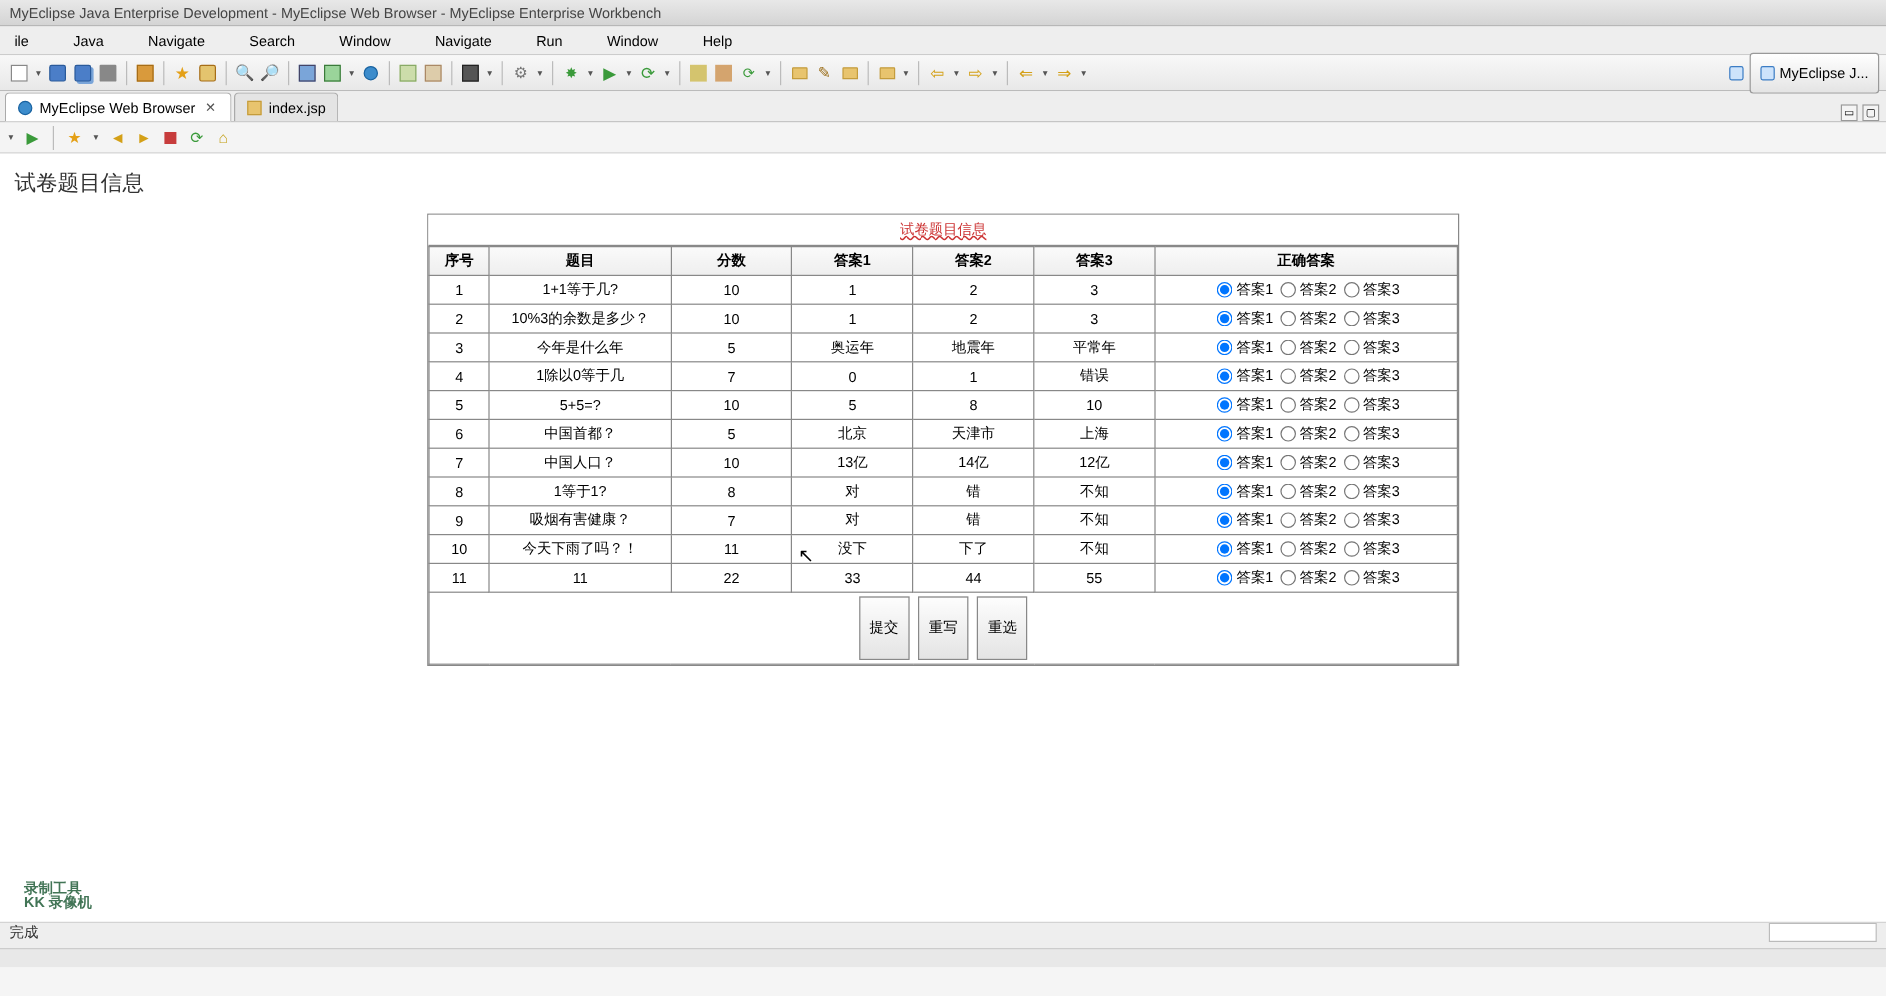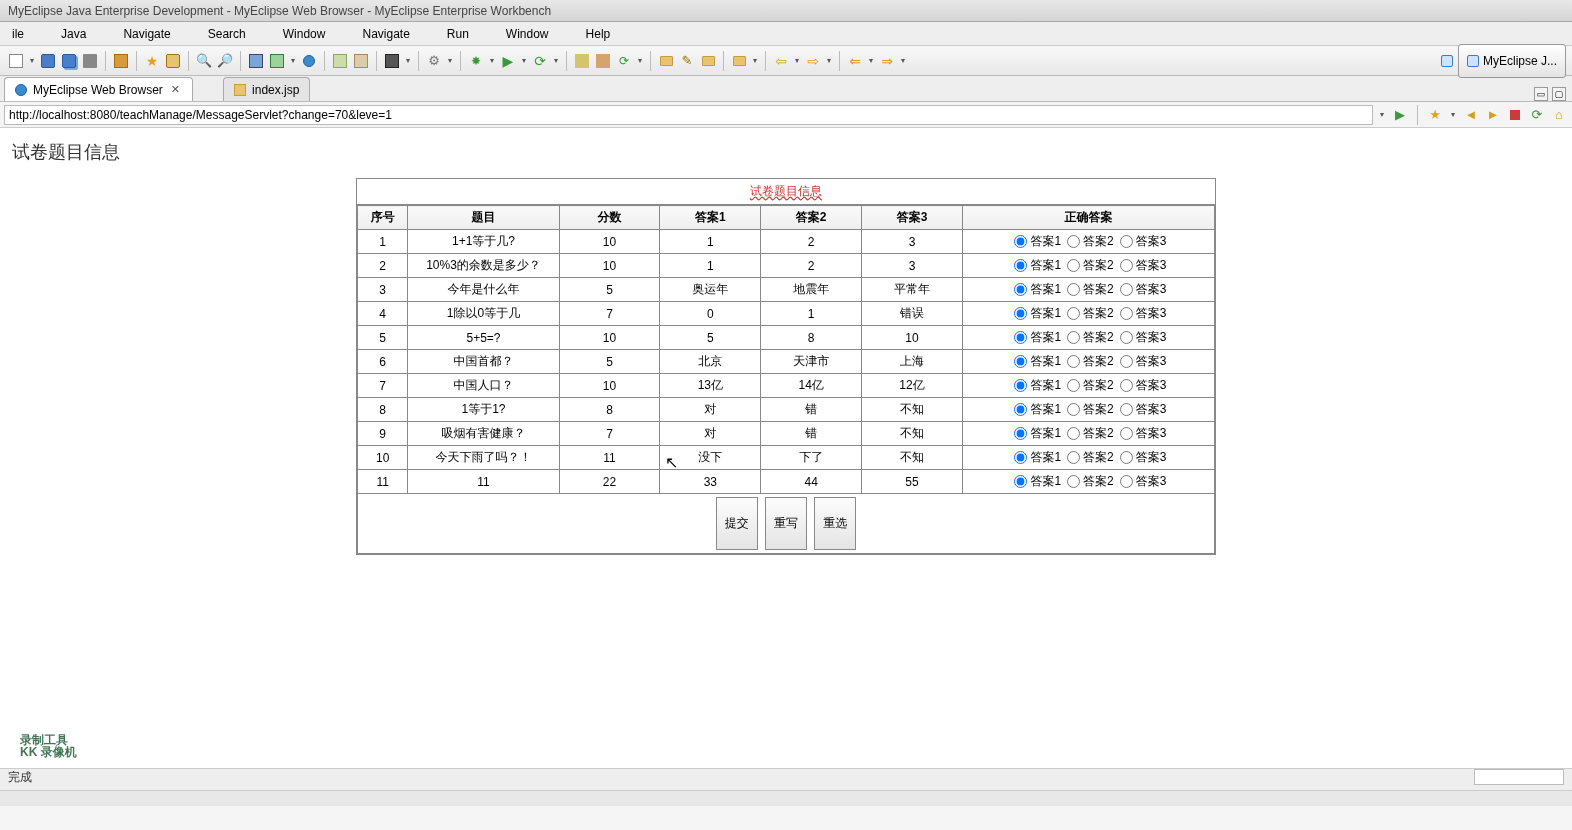--- a/index.html
+++ b/index.html
@@ -32,21 +32,21 @@
 .ico-green-arrow { color: #3a9a3a; font-size: 14px; }
 .ico-red-sq { width: 10px; height: 10px; background: #c73c3c; }
 .ico-yellow-arrow { color: #d4a017; font-size: 14px; }
 .ico-folder { width: 13px; height: 10px; background: #e8c46e; border: 1px solid #c49c3c; border-radius: 1px 1px 0 0; }
 .ico-pencil { color: #9a6c17; font-size: 13px; }
 .ico-gear { color: #777; font-size: 13px; }
 
 
 .tab-bar { height: 26px; background: #eee; border-bottom: 1px solid #bbb; display: flex; align-items: flex-end; padding-left: 4px; }
 .tab { height: 24px; background: #fff; border: 1px solid #aaa; border-bottom: none; border-radius: 4px 4px 0 0; padding: 0 10px; display: flex; align-items: center; gap: 6px; margin-right: 2px; }
-.tab.inactive { background: #e4e4e4; margin-left: 28px; }
+.tab.inactive { background: #e4e4e4; }
 .tab .close { color: #555; font-size: 11px; padding: 0 2px; }
 .tab-ico { width: 12px; height: 12px; border-radius: 50%; background: #3c8ccc; border: 1px solid #1862a0; }
 .tab-ico2 { width: 12px; height: 12px; background: #e8c46e; border: 1px solid #c49c3c; }
 .tab-bar .tb-right { margin-left: auto; margin-right: 6px; display:flex; gap:4px; align-items:center; }
 .mini-btn { width:14px; height:14px; border:1px solid #999; background:#f4f4f4; font-size:9px; display:flex; align-items:center; justify-content:center; }
 
 
 .url-bar { height: 26px; background: #f4f4f4; border-bottom: 1px solid #ccc; display: flex; align-items: center; padding: 0 4px; gap: 4px; }
 .url-bar input { flex: 1; height: 20px; border: 1px solid #bbb; padding: 0 4px; background: #fff; }
 .nav-btn { width: 18px; height: 18px; display: flex; align-items: center; justify-content: center; font-size: 13px; }
@@ -237,21 +237,20 @@
       <span class="tab-ico2"></span>
       <span>index.jsp</span>
     </div>
     <span class="tb-right">
     <span class="mini-btn">▭</span>
     <span class="mini-btn">▢</span>
   </span>
 </div>
 
 <div class="url-bar">
-  <input type="text" value="http://localhost:8080/teachManage/MessageServlet?change=70&amp;leve=1" style="">
   <span class="tb-dd">▾</span>
   <span class="nav-btn" style="color:#3a9a3a;">▶</span>
   <span class="tb-sep"></span>
   <span class="nav-btn" style="color:#e4a017;">★</span>
   <span class="tb-dd">▾</span>
   <span class="nav-btn" style="color:#d4a017;">◄</span>
   <span class="nav-btn" style="color:#d4a017;">►</span>
   <span class="nav-btn">
       <span class="ico-red-sq"></span>
     </span>

